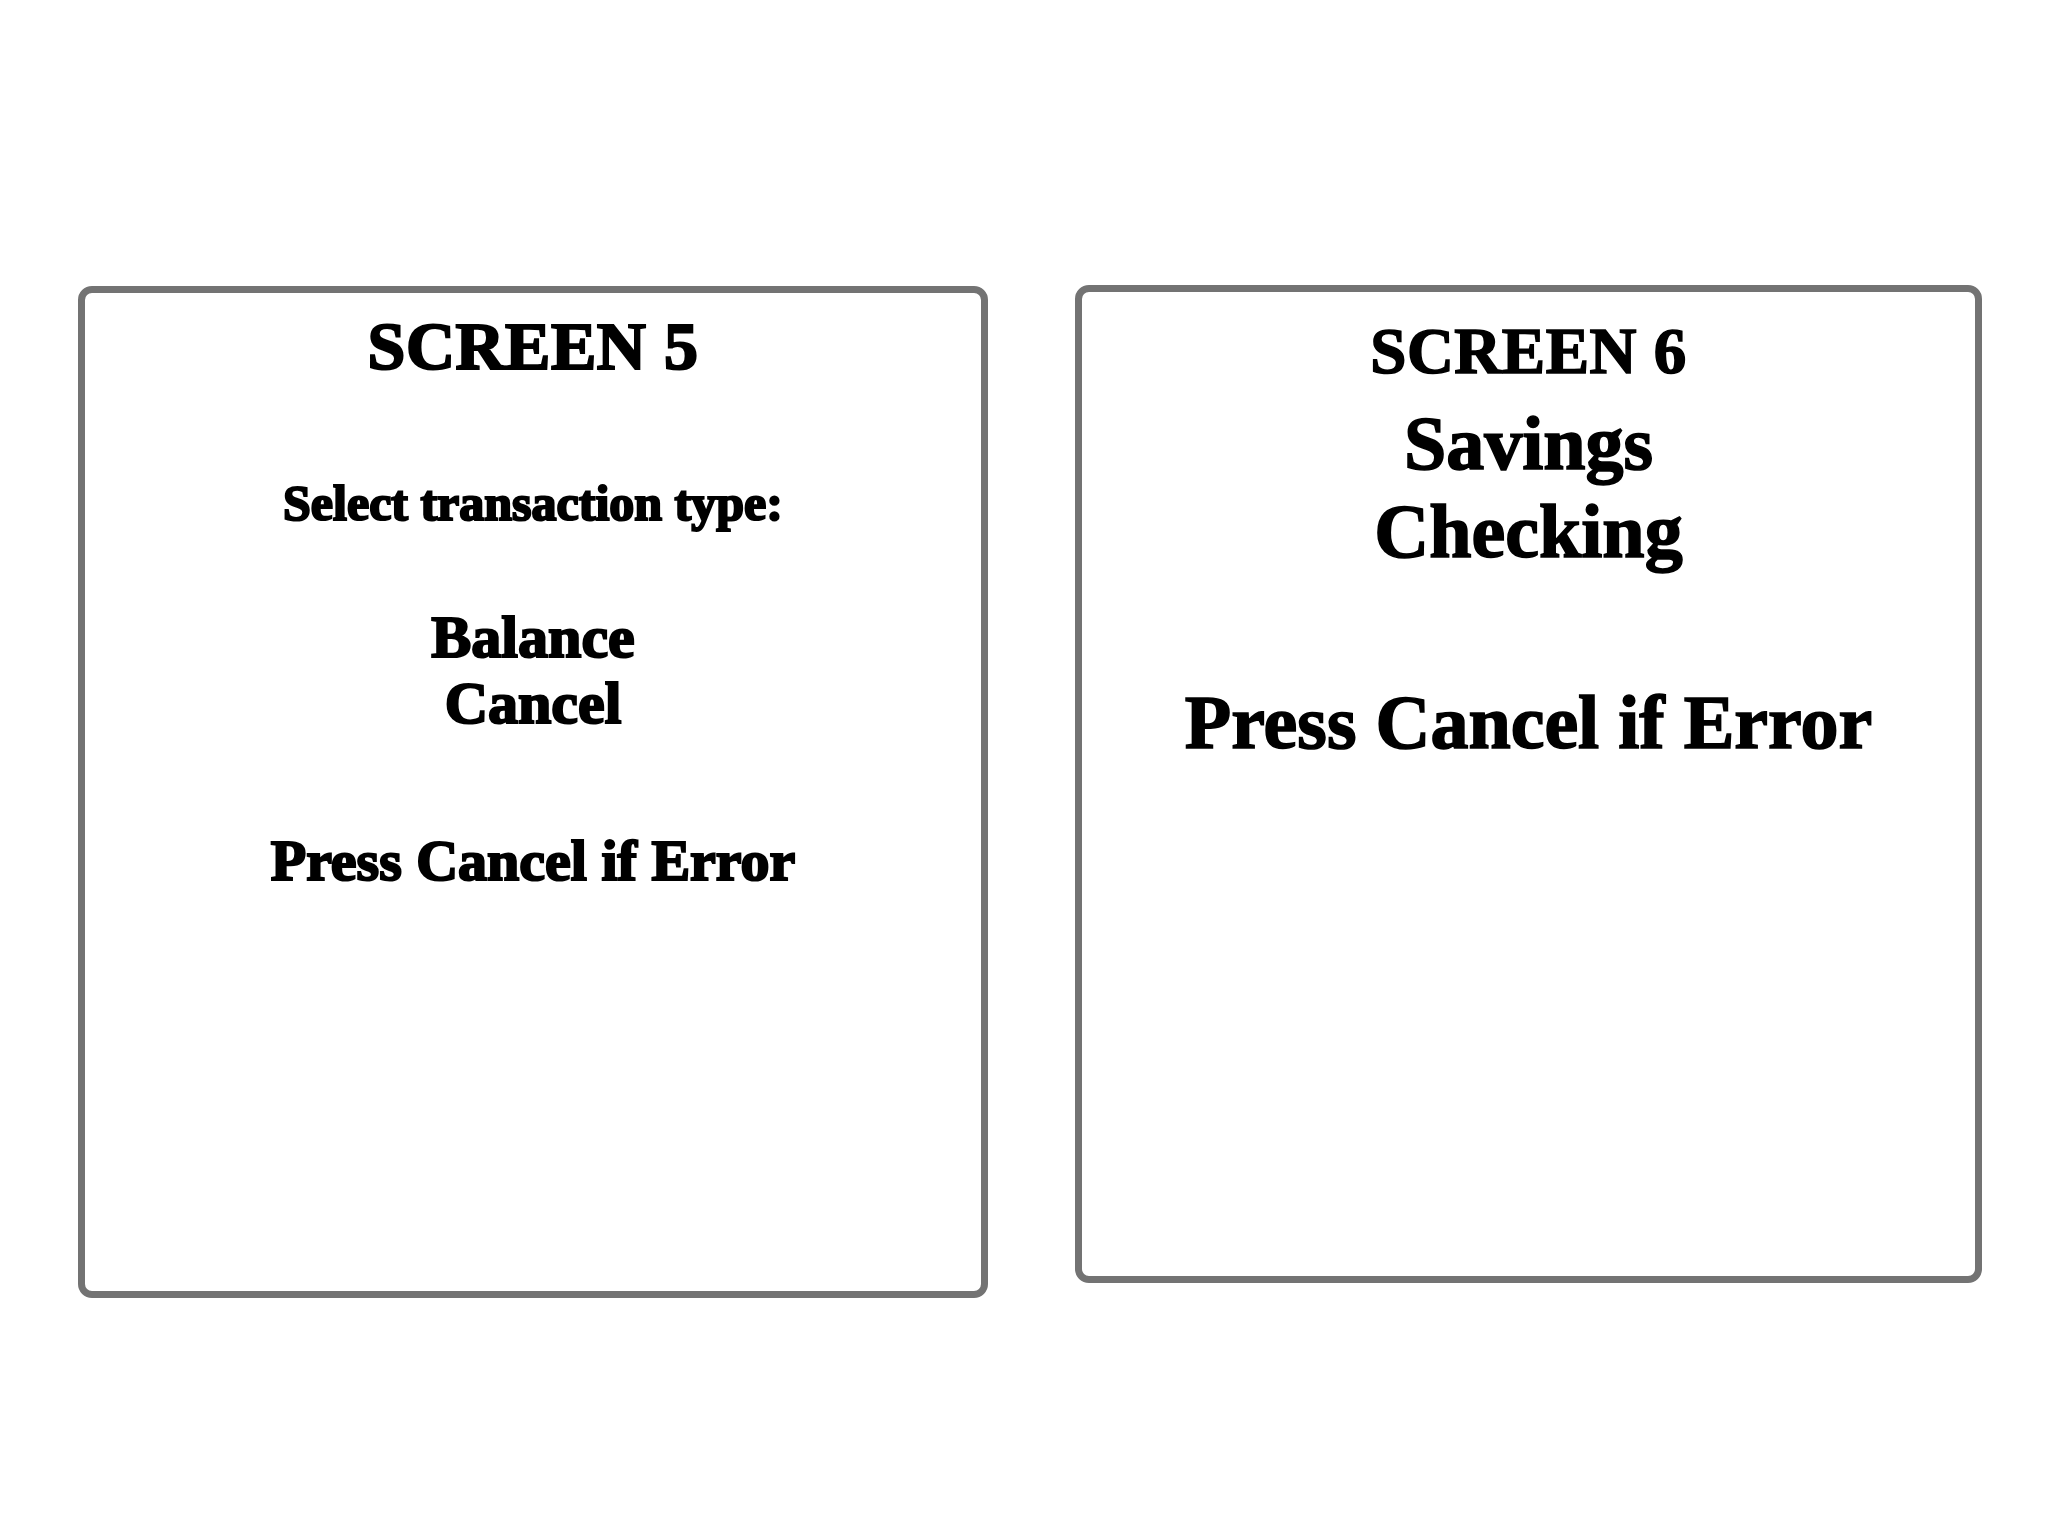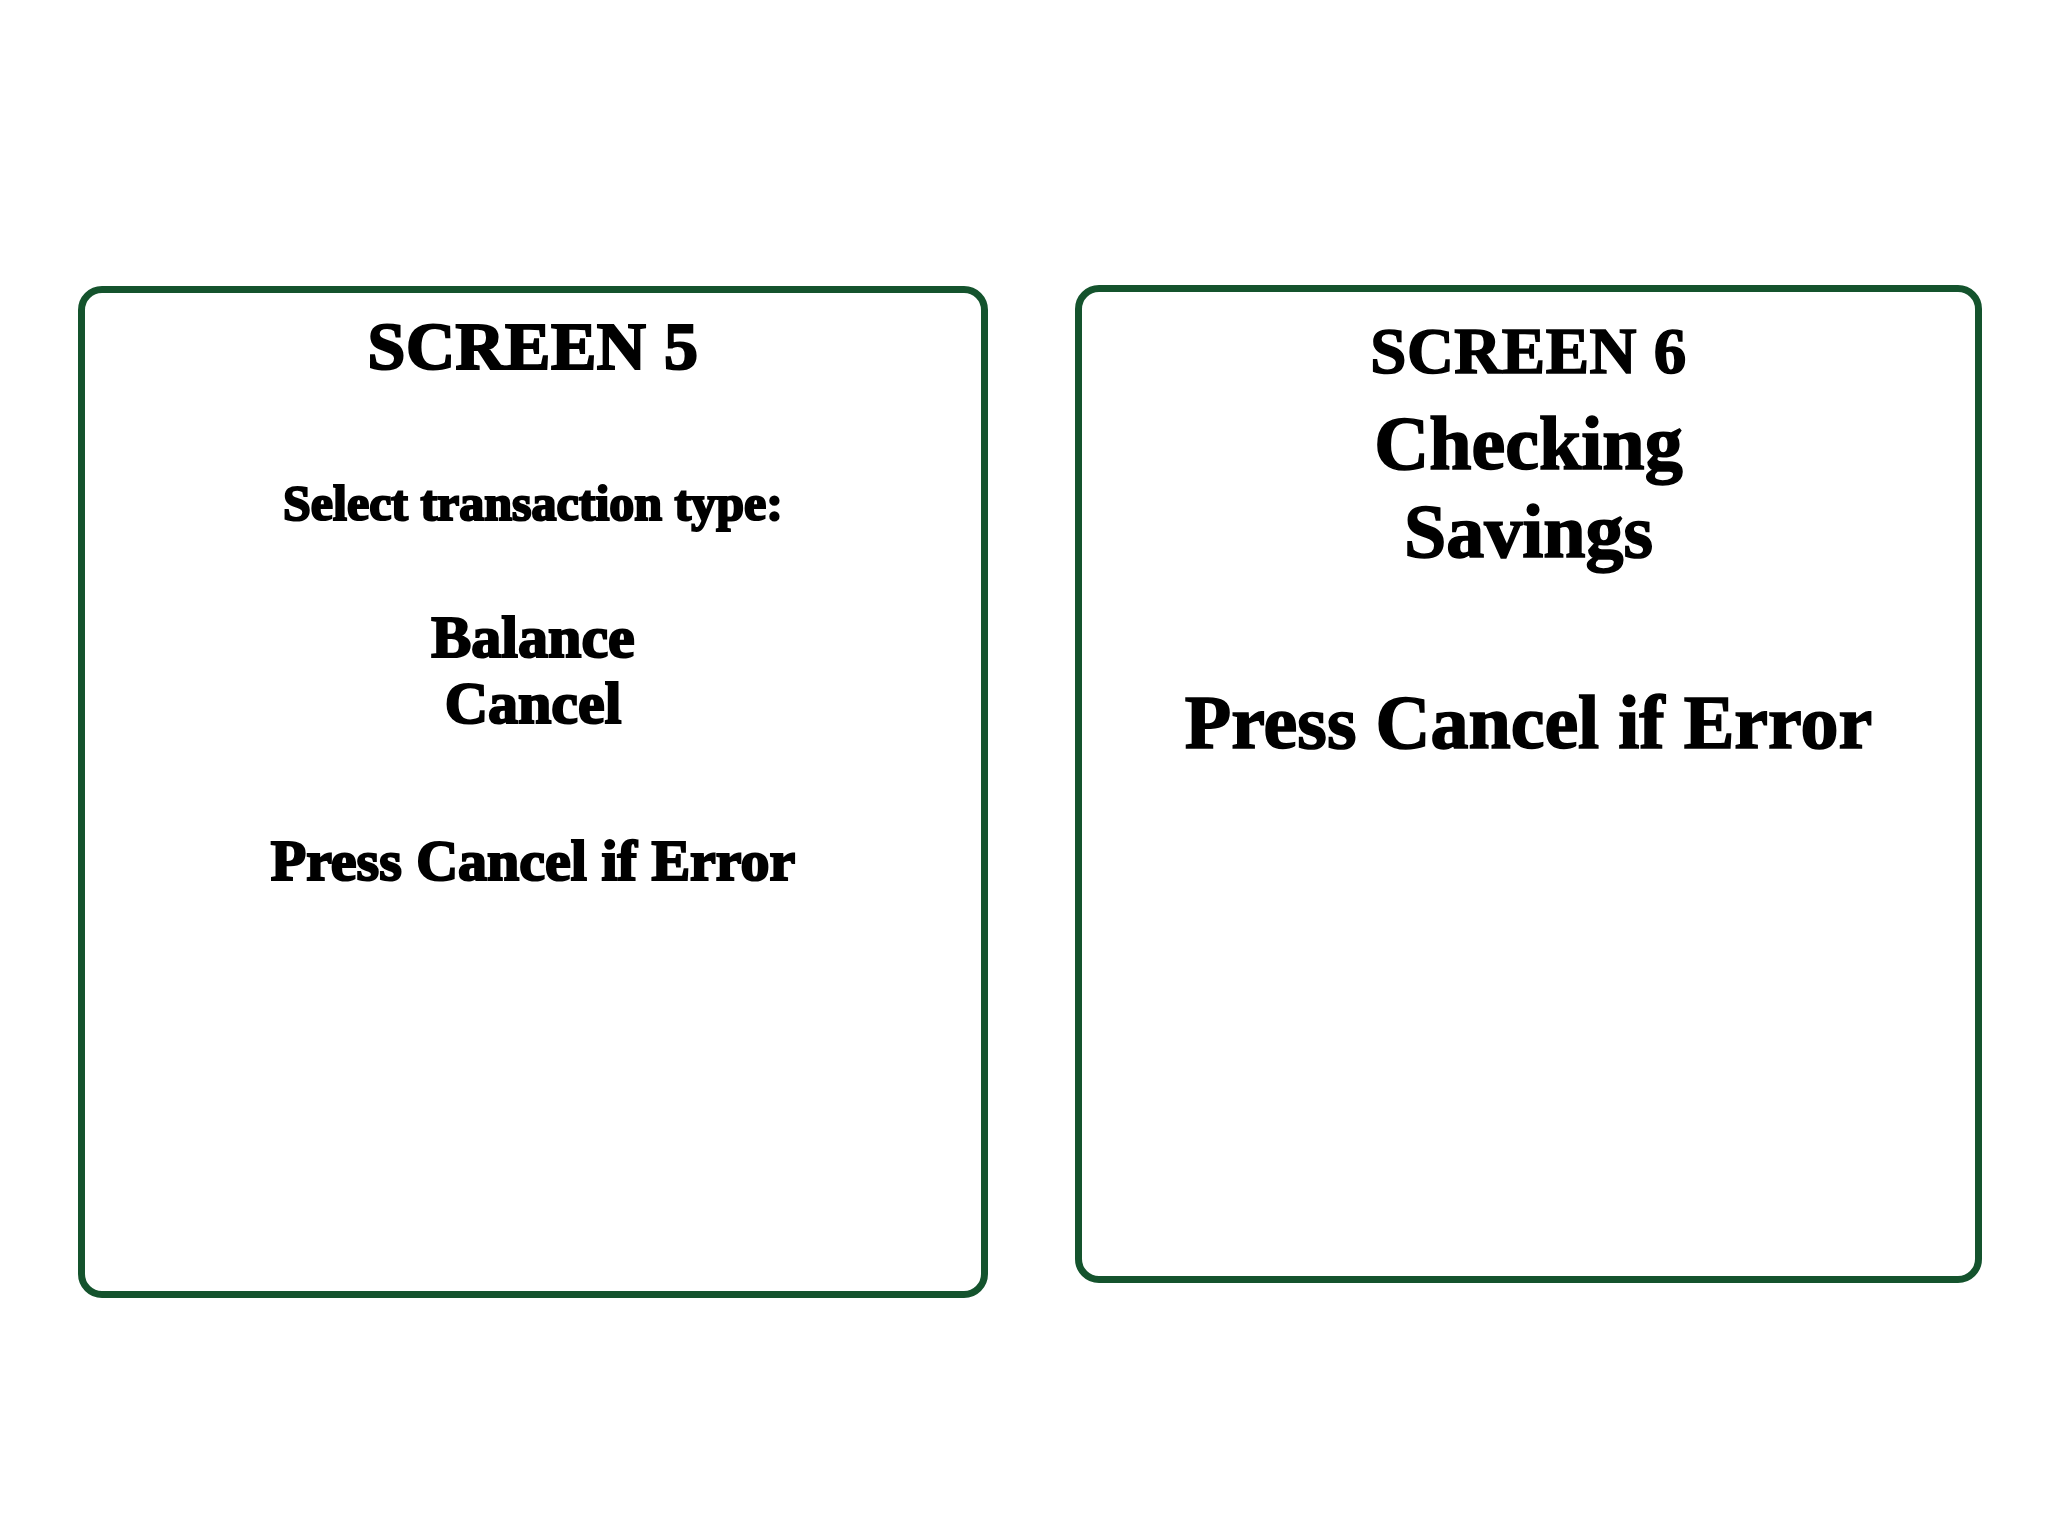--- a/index.html
+++ b/index.html
@@ -19,22 +19,22 @@
   .canvas {
     position: absolute;
     inset: 0;
     background: #ffffff;
   }
 
   .screen-card {
     position: absolute;
     box-sizing: border-box;
     background: #ffffff;
-    border: 7px solid #14532d;
-    border-radius: 24px;
+    border: 7px solid #737373;
+    border-radius: 14px;
     display: flex;
     flex-direction: column;
     align-items: center;
   }
 
   
   #card-screen-5 {
     left: 78px;
     top: 286px;
     width: 910px;
@@ -141,20 +141,20 @@
 
     <div class="footer-line">Press Cancel if Error</div>
   </div>
 
   <div class="screen-card" id="card-screen-6">
 
     <div class="card-title">SCREEN 6</div>
 
 
     <div class="option-list">
+      <div class="option-item">Savings</div>
       <div class="option-item">Checking</div>
-      <div class="option-item">Savings</div>
     </div>
 
     <div class="footer-line">Press Cancel if Error</div>
   </div>
 
 </div>
 
 </body></html>

